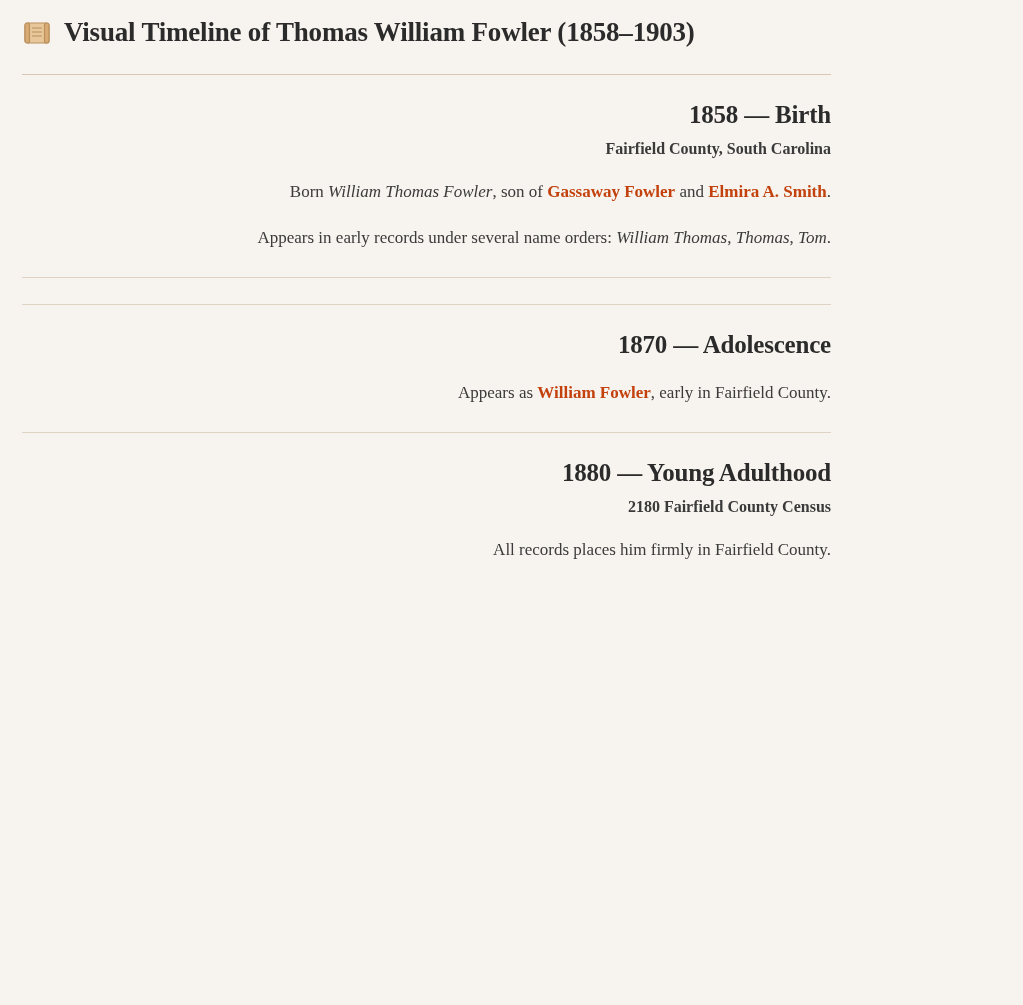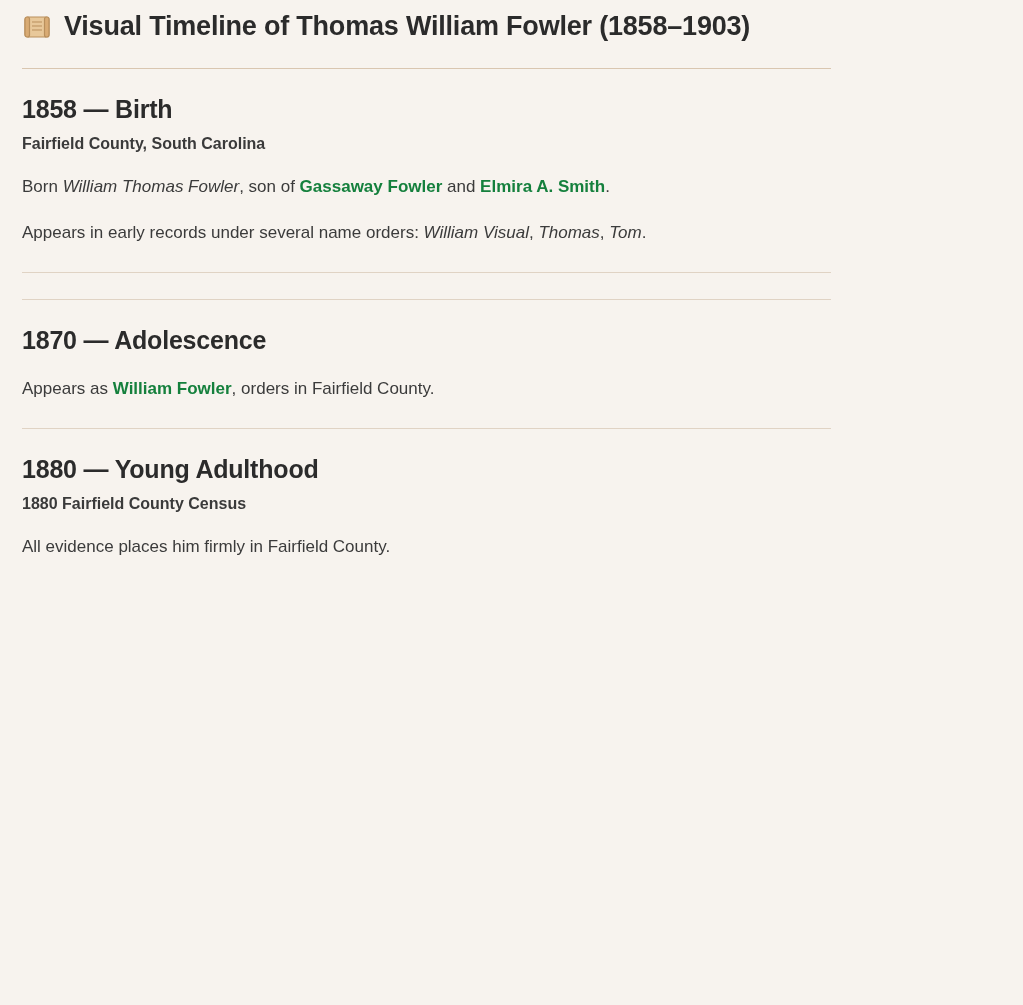--- a/index.html
+++ b/index.html
@@ -10,21 +10,22 @@
   body {
     width: 1023px;
     min-height: 1005px;
     font-family: "Liberation Sans", sans-serif;
     color: #2f2f2f;
     -webkit-font-smoothing: antialiased;
   }
   .page {
     width: 853px;
     box-sizing: border-box;
-    padding: 4px 22px 0 22px;
+    padding: 10px 22px 0 22px;
+    font-family: Liberation Serif, serif;
   }
   .doc-title {
     display: flex;
     align-items: center;
     gap: 12px;
     font-size: 27px;
     font-weight: bold;
     letter-spacing: -0.2px;
     color: #2b2b2b;
     margin: 6px 0 0 0;
@@ -42,41 +43,42 @@
     border-top: 1px solid #d9c6b0;
     margin: 24px 0 0 0;
   }
   .entry-rule {
     border: 0;
     border-top: 1px solid #e0d3c4;
     margin: 26px 0 0 0;
   }
   .entry {
     padding-top: 18px;
+    text-align: right;
   }
   .entry h2 {
     font-size: 25px;
     font-weight: bold;
     color: #2b2b2b;
     margin: 8px 0 0 0;
     letter-spacing: -0.2px;
   }
   .entry h3 {
     font-size: 16px;
     font-weight: bold;
     color: #3a3a3a;
     margin: 11px 0 0 0;
   }
   .entry p {
     font-size: 17px;
     line-height: 1.45;
     color: #3b3b3b;
     margin: 22px 0 0 0;
   }
-  .entry p b { font-weight: bold; color: #15803d; }
+  .entry p b { font-weight: bold; color: #c2410c; }
   .entry p i { font-style: italic; }
 </style>
 </head>
 <body>
 
 <div class="page">
 
   <div class="doc-title">
     <span class="scroll-icon">
       <svg width="30" height="30" viewBox="0 0 30 30" aria-hidden="true">
@@ -91,29 +93,29 @@
     <span>Visual Timeline of Thomas William Fowler (1858–1903)</span>
   </div>
 
   <hr class="title-rule">
 
   <div id="entries">
       <section class="entry">
         <h2>1858 — Birth</h2>
         <h3>Fairfield County, South Carolina</h3>
         <p><span>Born </span><i>William Thomas Fowler</i><span>, son of </span><b>Gassaway Fowler</b><span> and </span><b>Elmira A. Smith</b><span>.</span></p>
-        <p><span>Appears in early records under several name orders: </span><i>William Visual</i><span>, </span><i>Thomas</i><span>, </span><i>Tom</i><span>.</span></p>
+        <p><span>Appears in early records under several name orders: </span><i>William Thomas</i><span>, </span><i>Thomas</i><span>, </span><i>Tom</i><span>.</span></p>
       </section>
       <hr class="entry-rule">
       <hr class="entry-rule">
       <section class="entry">
         <h2>1870 — Adolescence</h2>
-        <p><span>Appears as </span><b>William Fowler</b><span>, orders in Fairfield County.</span></p>
+        <p><span>Appears as </span><b>William Fowler</b><span>, early in Fairfield County.</span></p>
       </section>
       <hr class="entry-rule">
       <section class="entry">
         <h2>1880 — Young Adulthood</h2>
-        <h3>1880 Fairfield County Census</h3>
-        <p><span>All evidence places him firmly in Fairfield County.</span></p>
+        <h3>2180 Fairfield County Census</h3>
+        <p><span>All records places him firmly in Fairfield County.</span></p>
       </section>
     </div>
 
 </div>
 
 </body></html>

